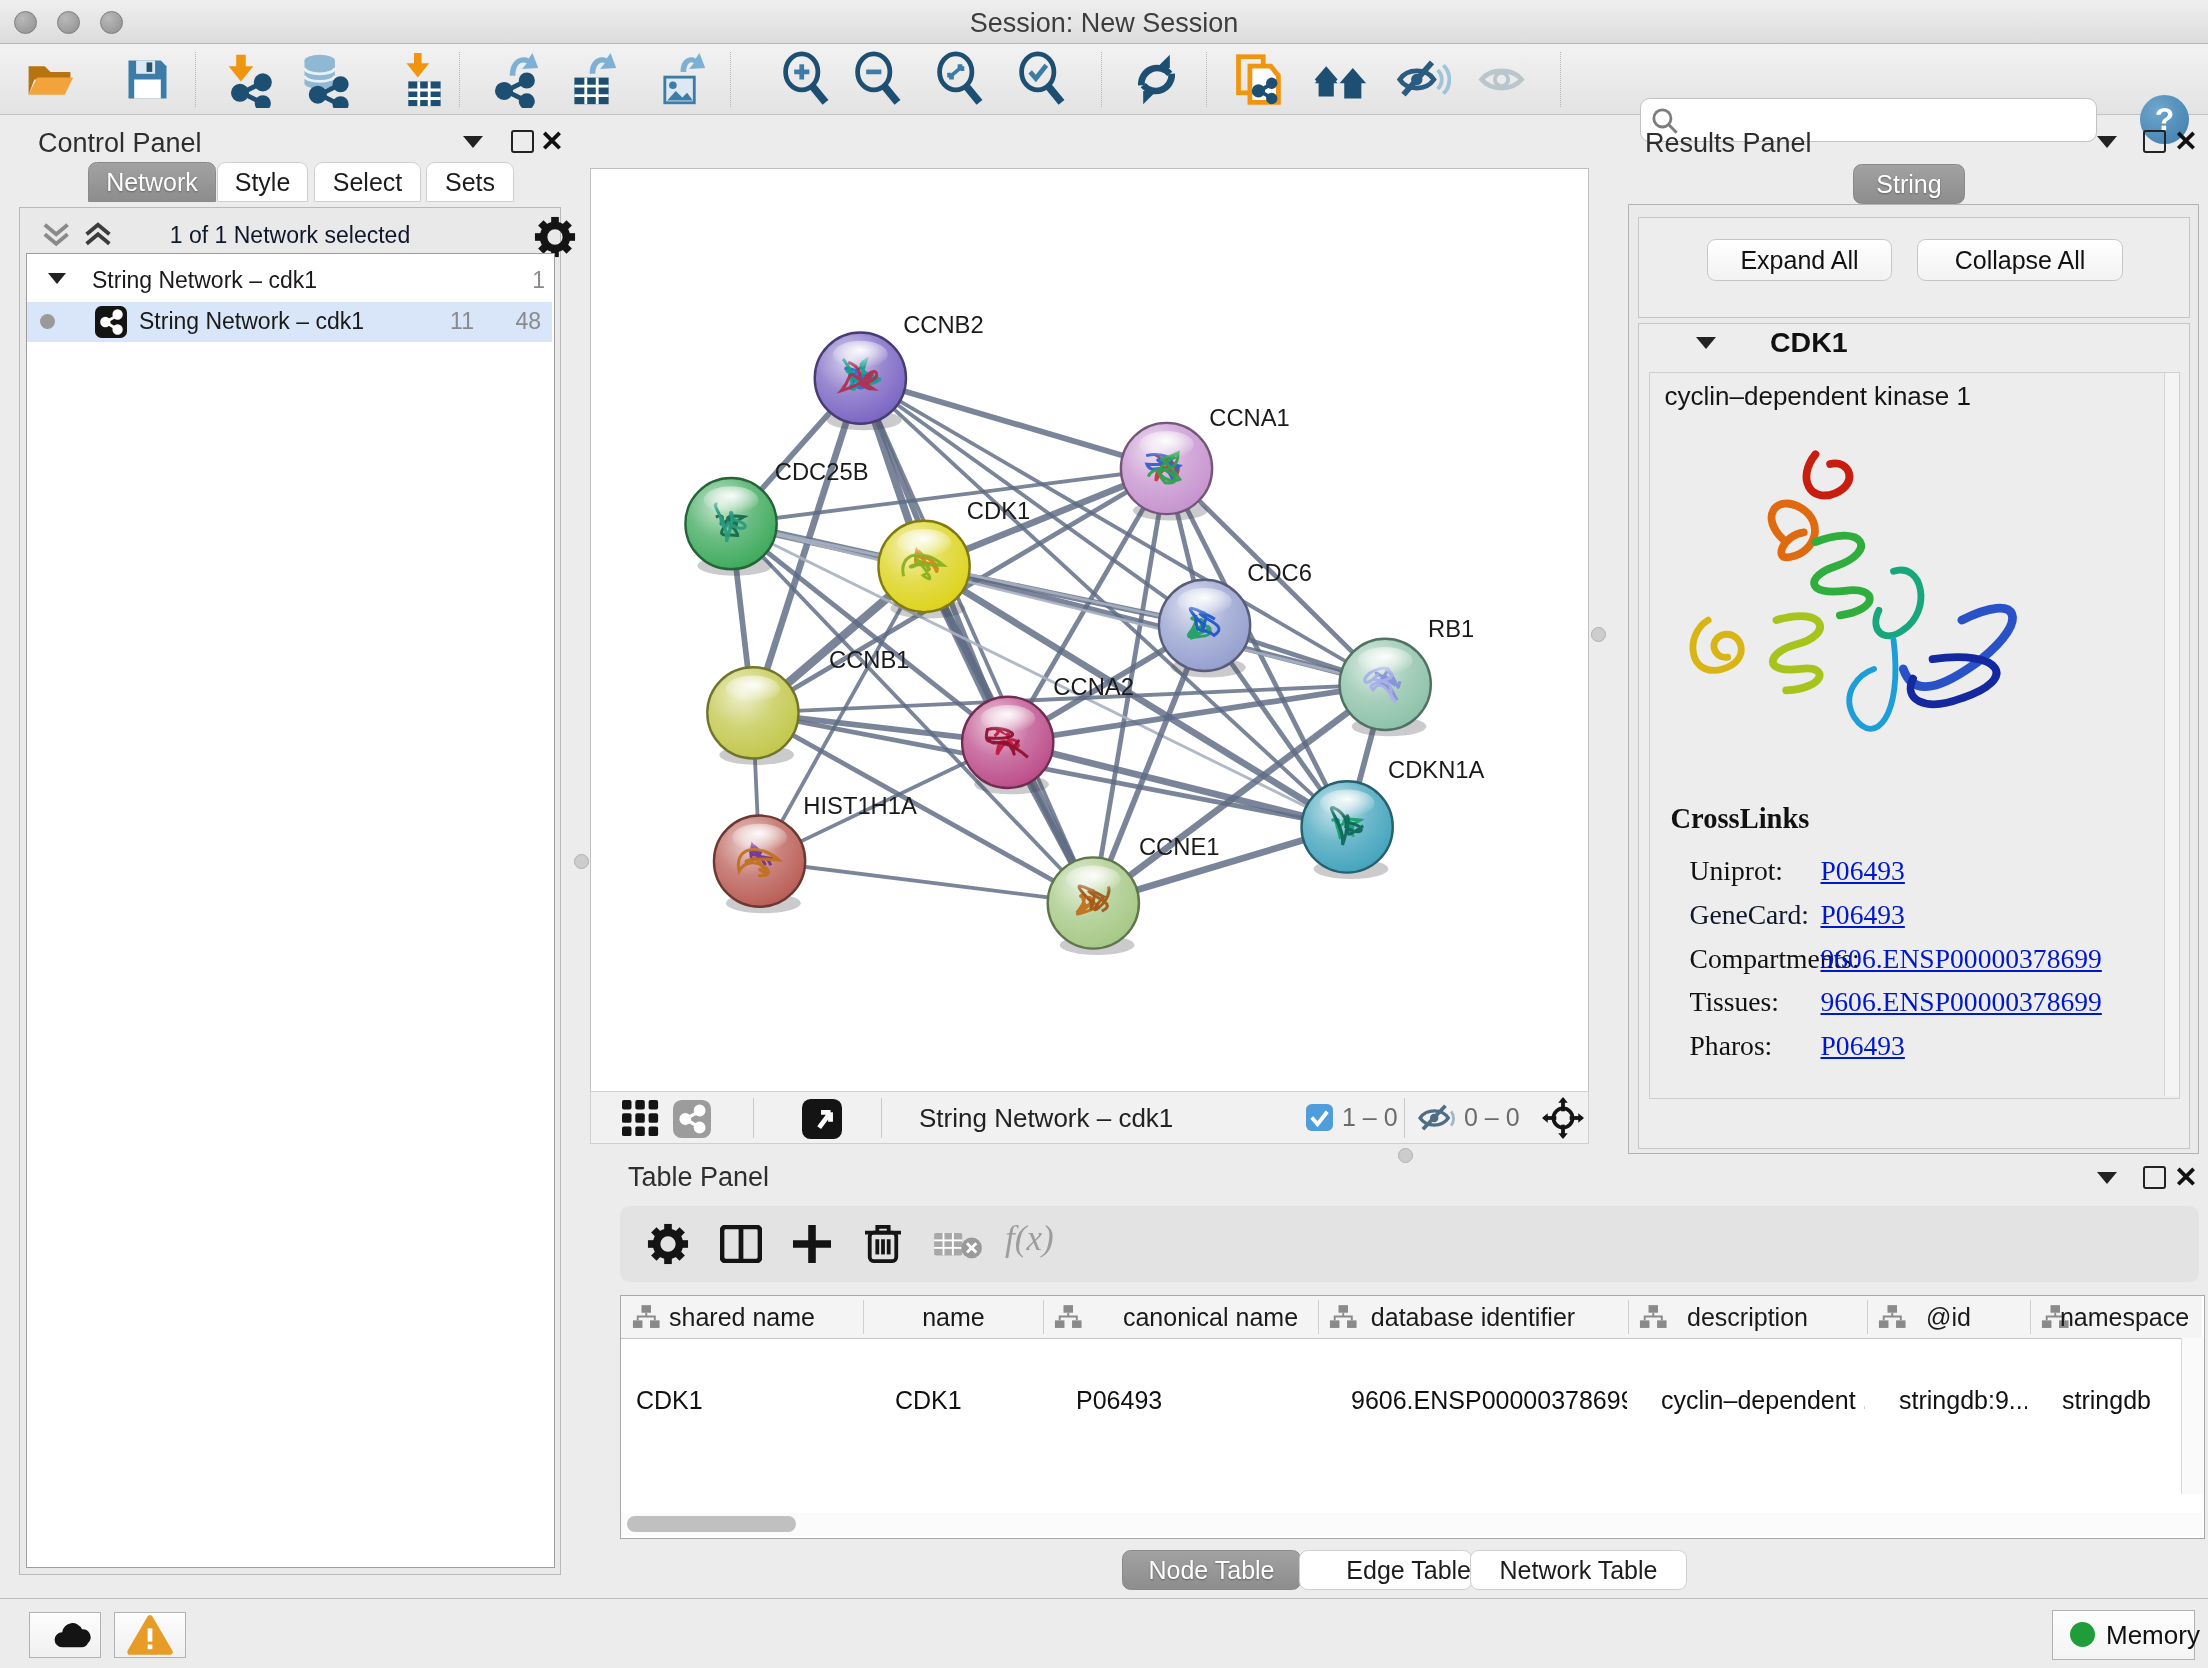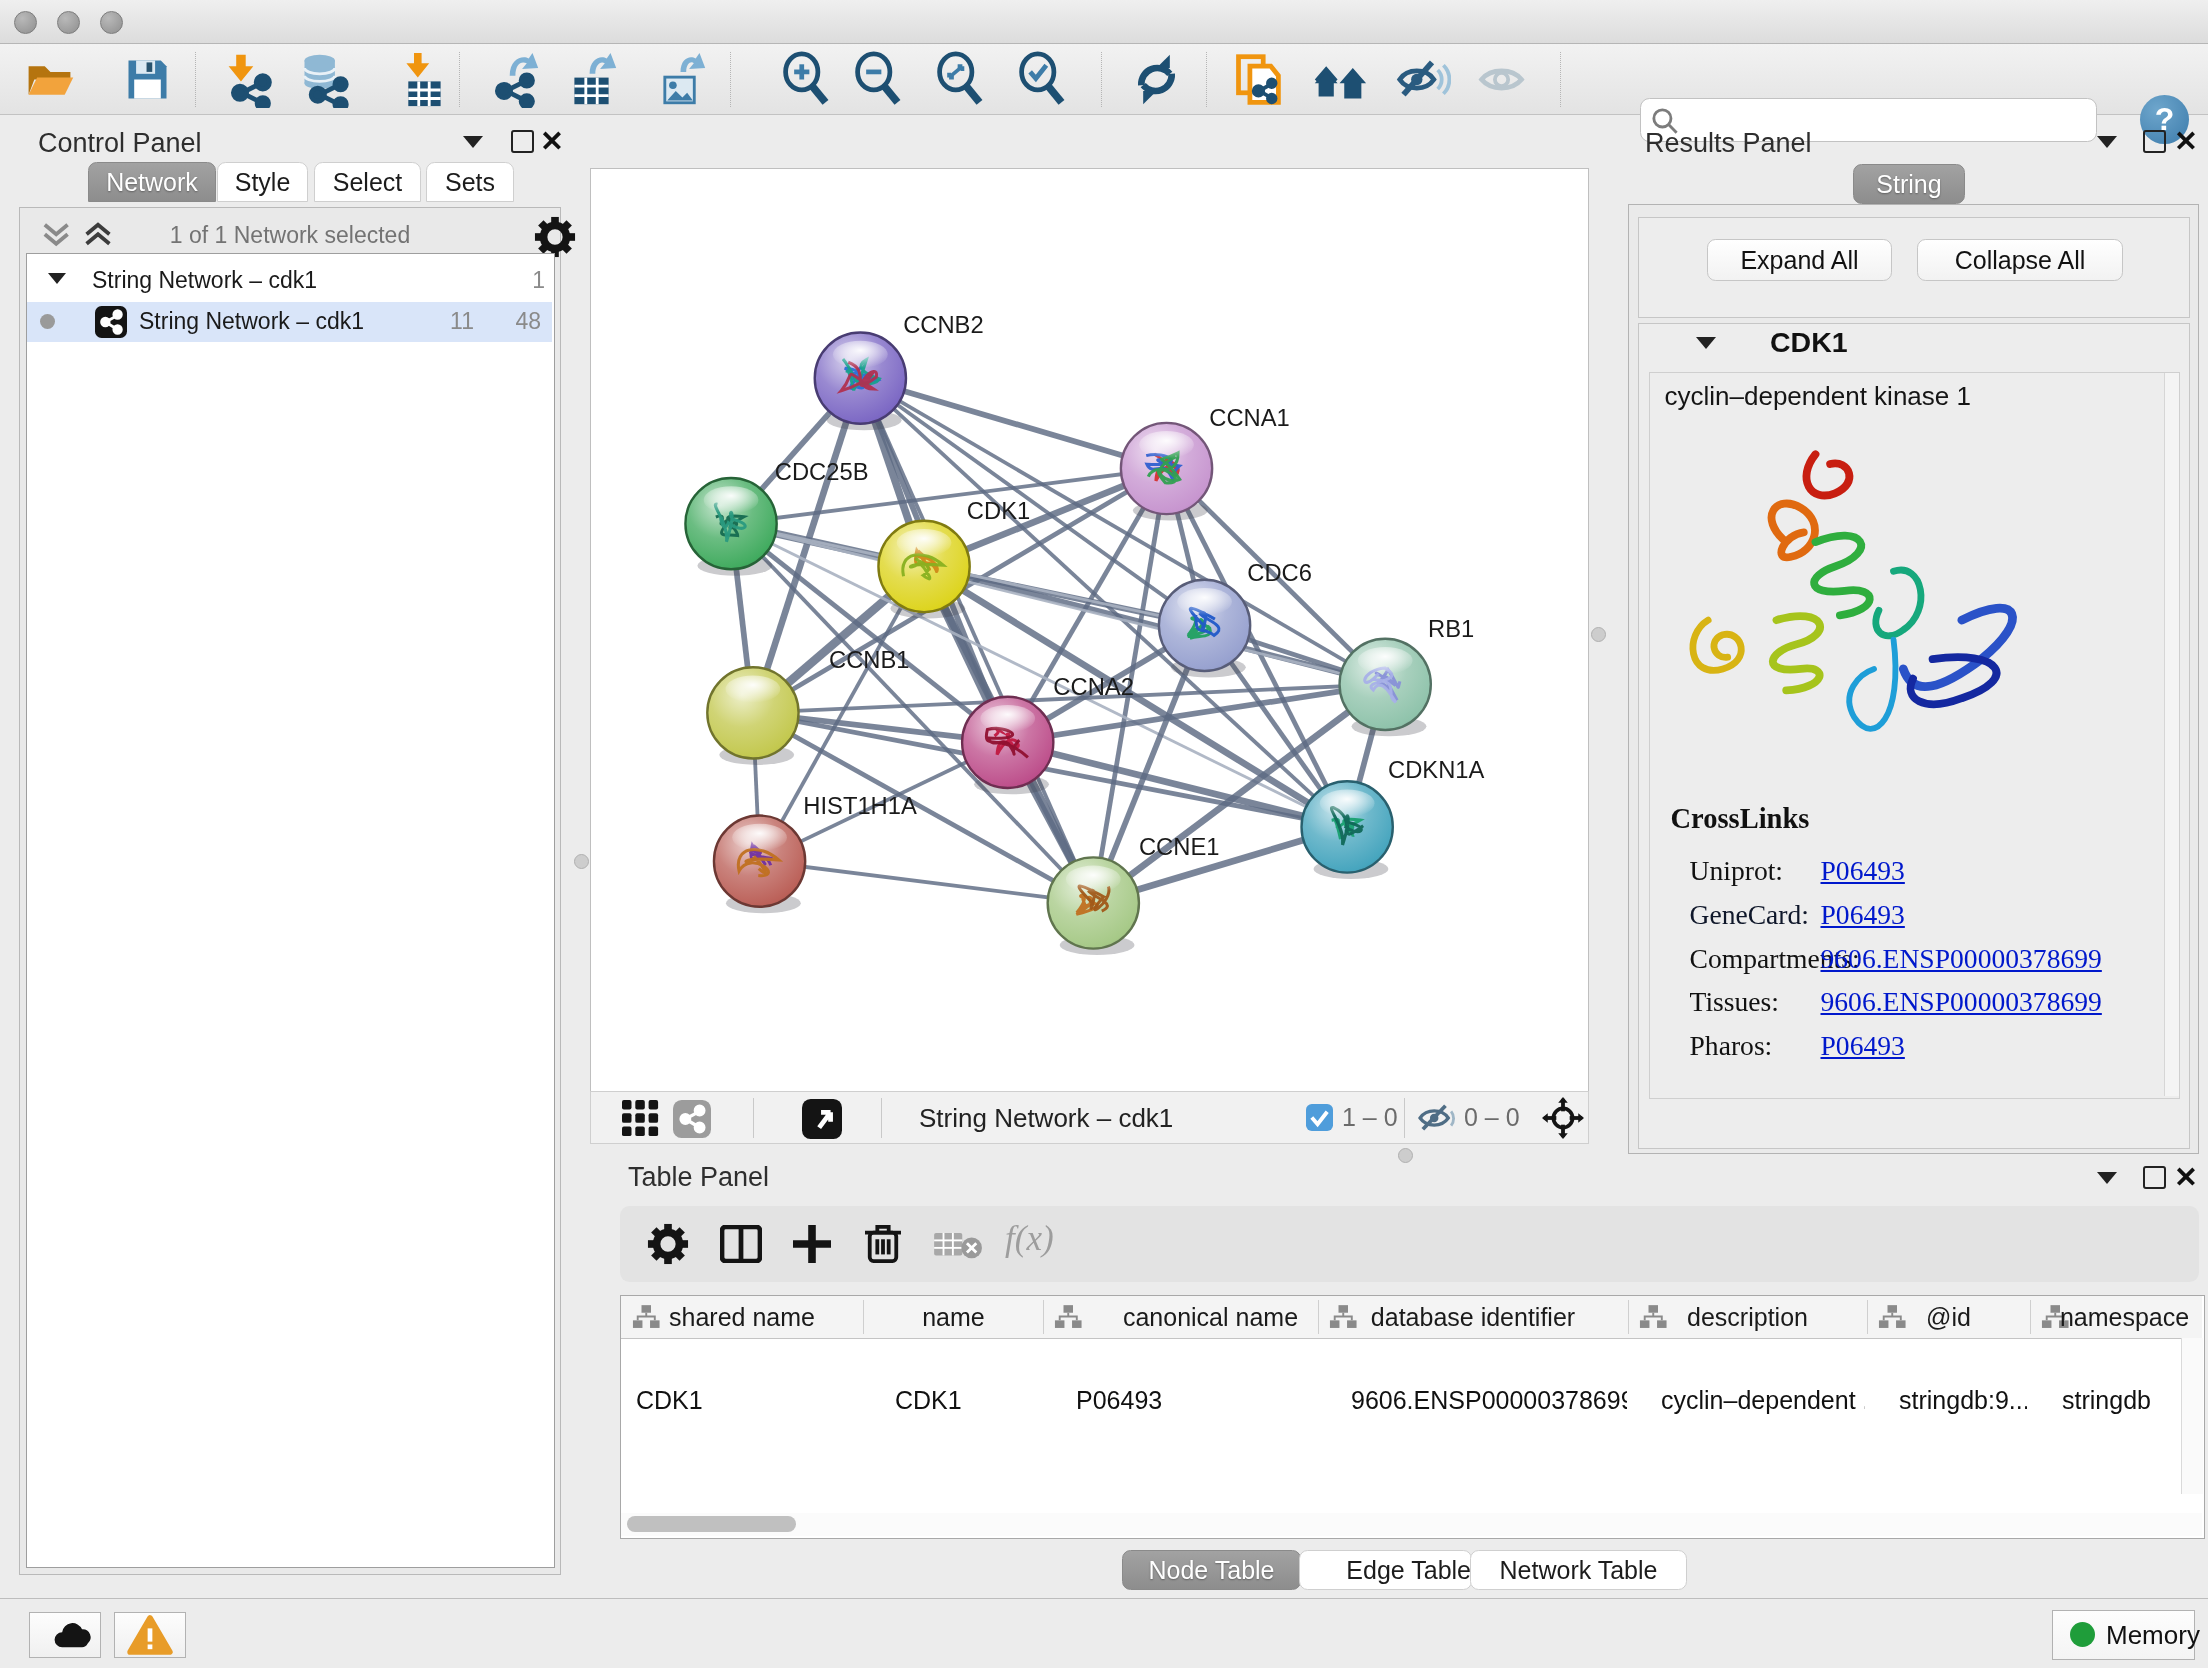--- a/index.html
+++ b/index.html
@@ -61,20 +61,21 @@
   .splitter-dot{width:13.3px;height:13.3px;border-radius:50%;background:#cdcdcd;border:1px solid #b0b0b0;}
   text{font-family:"Liberation Sans",sans-serif;}
 </style>
 </head>
 <body>
 
 <div class="abs" id="titlebar">
   <div class="abs traffic" style="left:14.3px"></div>
   <div class="abs traffic" style="left:57px"></div>
   <div class="abs traffic" style="left:100px"></div>
+  <div class="abs" id="title-text">Session: New Session</div>
 </div>
 
 <div class="abs" id="toolbar">
   <div class="abs ticon" style="left:21px">
     <svg width="57" height="57" viewBox="0 0 60 60">
         <path d="M8 46 V16 h17 l6 6 h21 v8 H14 Z" fill="#b5740f"></path>
         <path d="M8 46 L17 28 h38 L46 46 Z" fill="#f2a33c"></path>
       </svg>
   </div>
   <div class="abs ticon" style="left:119px">
@@ -275,21 +276,21 @@
   <svg class="abs" style="left:21px;top:13.3px" width="76" height="28.5" viewBox="0 0 80 30">
     <g fill="none" stroke="#8a8a8a" stroke-width="4">
         <path d="M4 4 l12 10 12 -10"></path>
         <path d="M4 14 l12 10 12 -10"></path>
       </g>
     <g fill="none" stroke="#3c3c3c" stroke-width="4" transform="translate(44,0)">
         <path d="M4 14 l12 -10 12 10"></path>
         <path d="M4 24 l12 -10 12 10"></path>
       </g>
   </svg>
-  <div class="abs" style="left:0;top:14.3px;width:540px;text-align:center;font-size:23px;color:#737373">1 of 1 Network selected</div>
+  <div class="abs" style="left:0;top:14.3px;width:540px;text-align:center;font-size:23px;color:#0f172a">1 of 1 Network selected</div>
   <svg class="abs" style="left:514px;top:7.6px" width="42" height="42" viewBox="-22 -22 44 44">
     <g fill="#141414">
         <rect x="-4" y="-21" width="8" height="10"></rect>
         <rect x="-4" y="11" width="8" height="10"></rect>
         <rect x="-21" y="-4" width="10" height="8"></rect>
         <rect x="11" y="-4" width="10" height="8"></rect>
         <rect x="-4" y="-21" width="8" height="10" transform="rotate(45)"></rect>
         <rect x="-4" y="-21" width="8" height="10" transform="rotate(135)"></rect>
         <rect x="-4" y="-21" width="8" height="10" transform="rotate(225)"></rect>
         <rect x="-4" y="-21" width="8" height="10" transform="rotate(315)"></rect>

